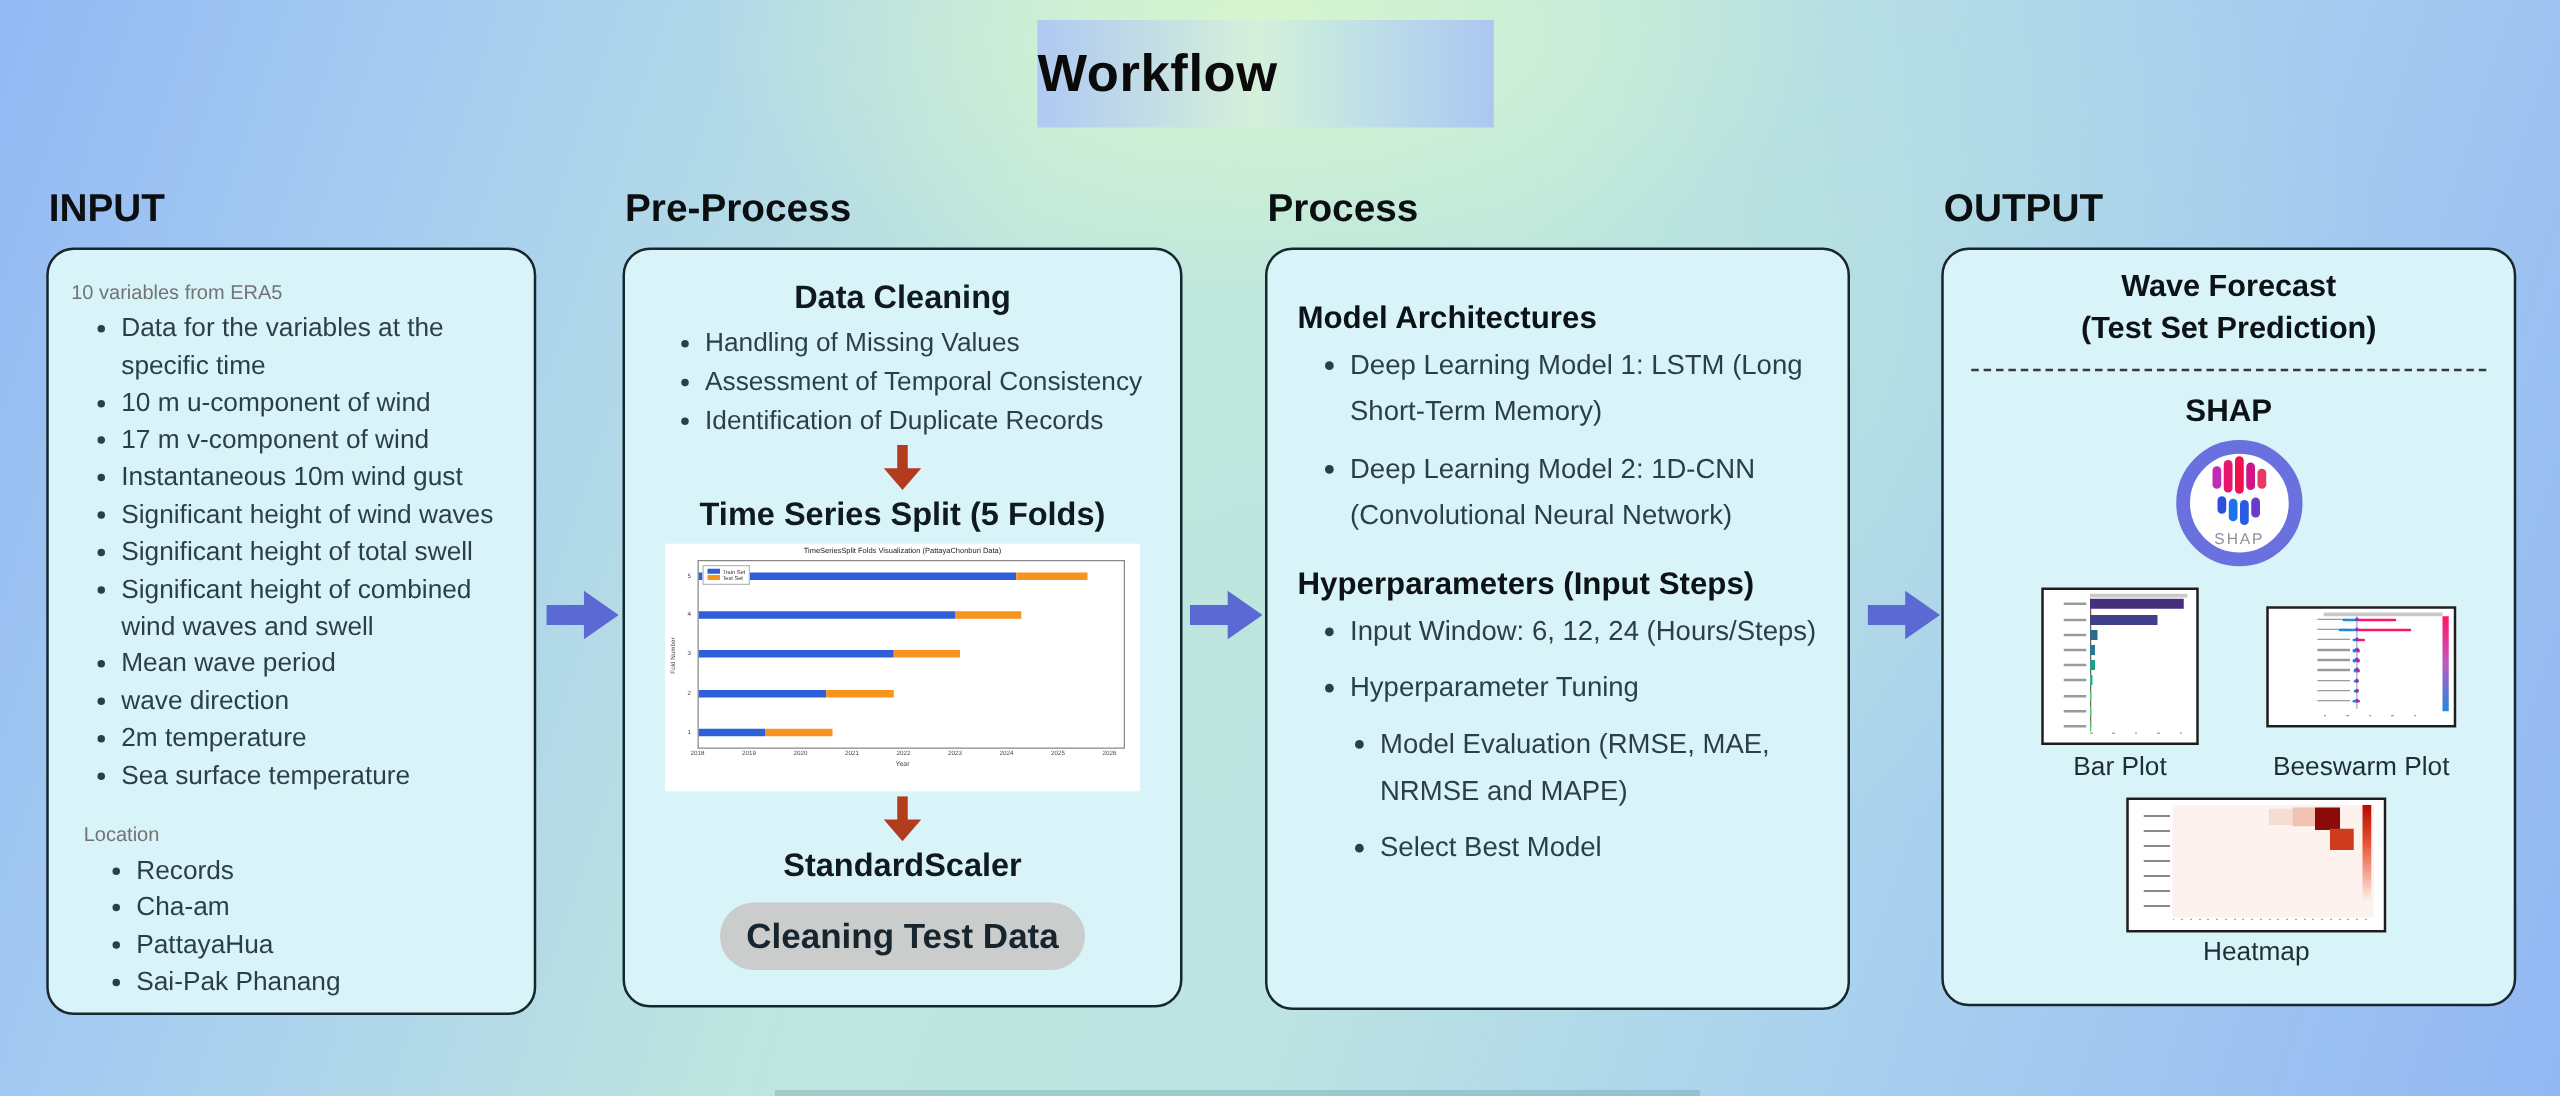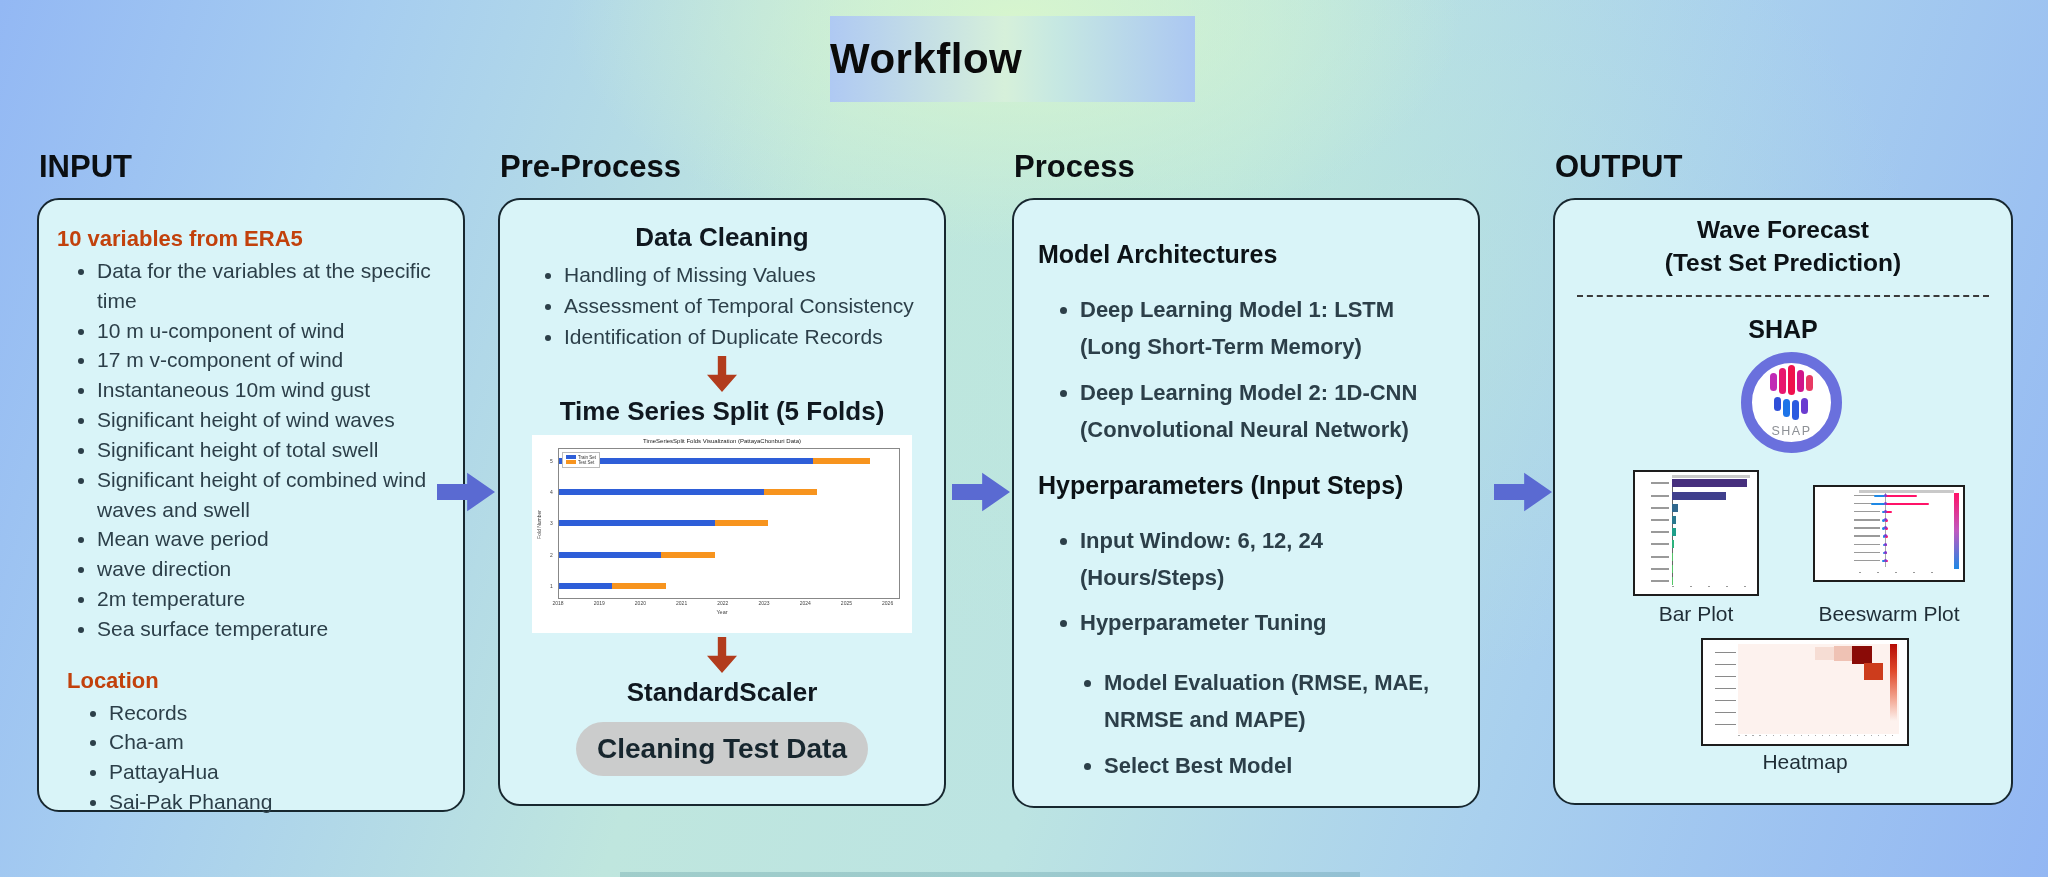--- a/index.html
+++ b/index.html
@@ -14,23 +14,23 @@
     background:linear-gradient(90deg,#afc9f3 0%,#d6f0da 48%,#c6e8e2 62%,#abc7f2 100%);
     display:flex;align-items:center;margin-top:16px;}
   .title-bar h1{margin:0;font-size:42px;font-weight:800;color:var(--title_text);letter-spacing:0.5px;}
 
   .col{position:absolute;top:150px;}
   .col-heading{margin:0 0 0 2px;font-size:31px;font-weight:800;color:var(--heading_text);line-height:34px;}
   .card{box-sizing:border-box;margin-top:14px;background:var(--card_fill);
     border:2.5px solid var(--card_border);border-radius:22px;color:var(--body_text);}
 
   
-  .col-input{left:37px;width:428px;}
+  .col-input{left:37px;width:392px;}
   .input-card{height:614px;padding:26px 12px 0 18px;font-size:21px;}
-  .card-subtitle{margin:0;font-size:22px;font-weight:700;color:#c2410c;}
+  .card-subtitle{margin:0;font-size:16px;font-weight:400;color:#737373;}
   .input-card ul{margin:4px 0 0;padding-left:40px;}
   .input-card li{line-height:1.42;margin:0;}
   .loc-title{margin:24px 0 0 10px;}
   .loc-list{padding-left:52px !important;}
 
   
   .blue-arrow{position:absolute;width:58px;height:44px;background:var(--accent_arrow_blue);
     clip-path:polygon(0% 32%,52% 32%,52% 6%,100% 50%,52% 94%,52% 68%,0% 68%);}
   .red-arrow{width:30px;height:36px;margin:4px auto;background:var(--down_arrow_red);
     clip-path:polygon(36% 0,64% 0,64% 52%,100% 52%,50% 100%,0 52%,36% 52%);}
@@ -57,21 +57,21 @@
   .fc-leg-label{font-size:4.5px;color:#333;white-space:nowrap;}
   .fc-xticks{position:absolute;left:26px;right:12px;bottom:26px;height:7px;}
   .fc-xtick{position:absolute;transform:translateX(-50%);font-size:5px;color:#444;}
   .fc-xlabel{position:absolute;bottom:18px;left:0;right:0;text-align:center;font-size:5.5px;color:#444;}
   .fc-ylabel{position:absolute;left:4px;top:38%;writing-mode:vertical-rl;transform:rotate(180deg);font-size:5px;color:#444;}
 
   
   .col-process{left:1012px;width:468px;}
   .process-card{height:610px;padding:40px 20px 0 24px;}
   .process-card h3{margin:0;font-size:25px;font-weight:700;color:#0c1216;}
-  .process-card ul{margin:22px 0 0;padding-left:42px;font-weight:bold;}
+  .process-card ul{margin:4px 0 0;padding-left:42px;}
   .process-card li{font-size:22px;line-height:1.7;margin:0 0 8px;}
   .h3-2{margin-top:22px !important;}
   .h3-3{margin-top:24px !important;margin-left:22px !important;}
   .sel-list{padding-left:66px !important;}
 
   
   .col-output{left:1553px;width:460px;}
   .output-card{position:relative;height:607px;text-align:center;}
   .out-line{position:absolute;left:0;right:0;font-size:24.5px;font-weight:700;color:#0c1216;}
   .out-line1{top:16px;} .out-line2{top:49px;}

